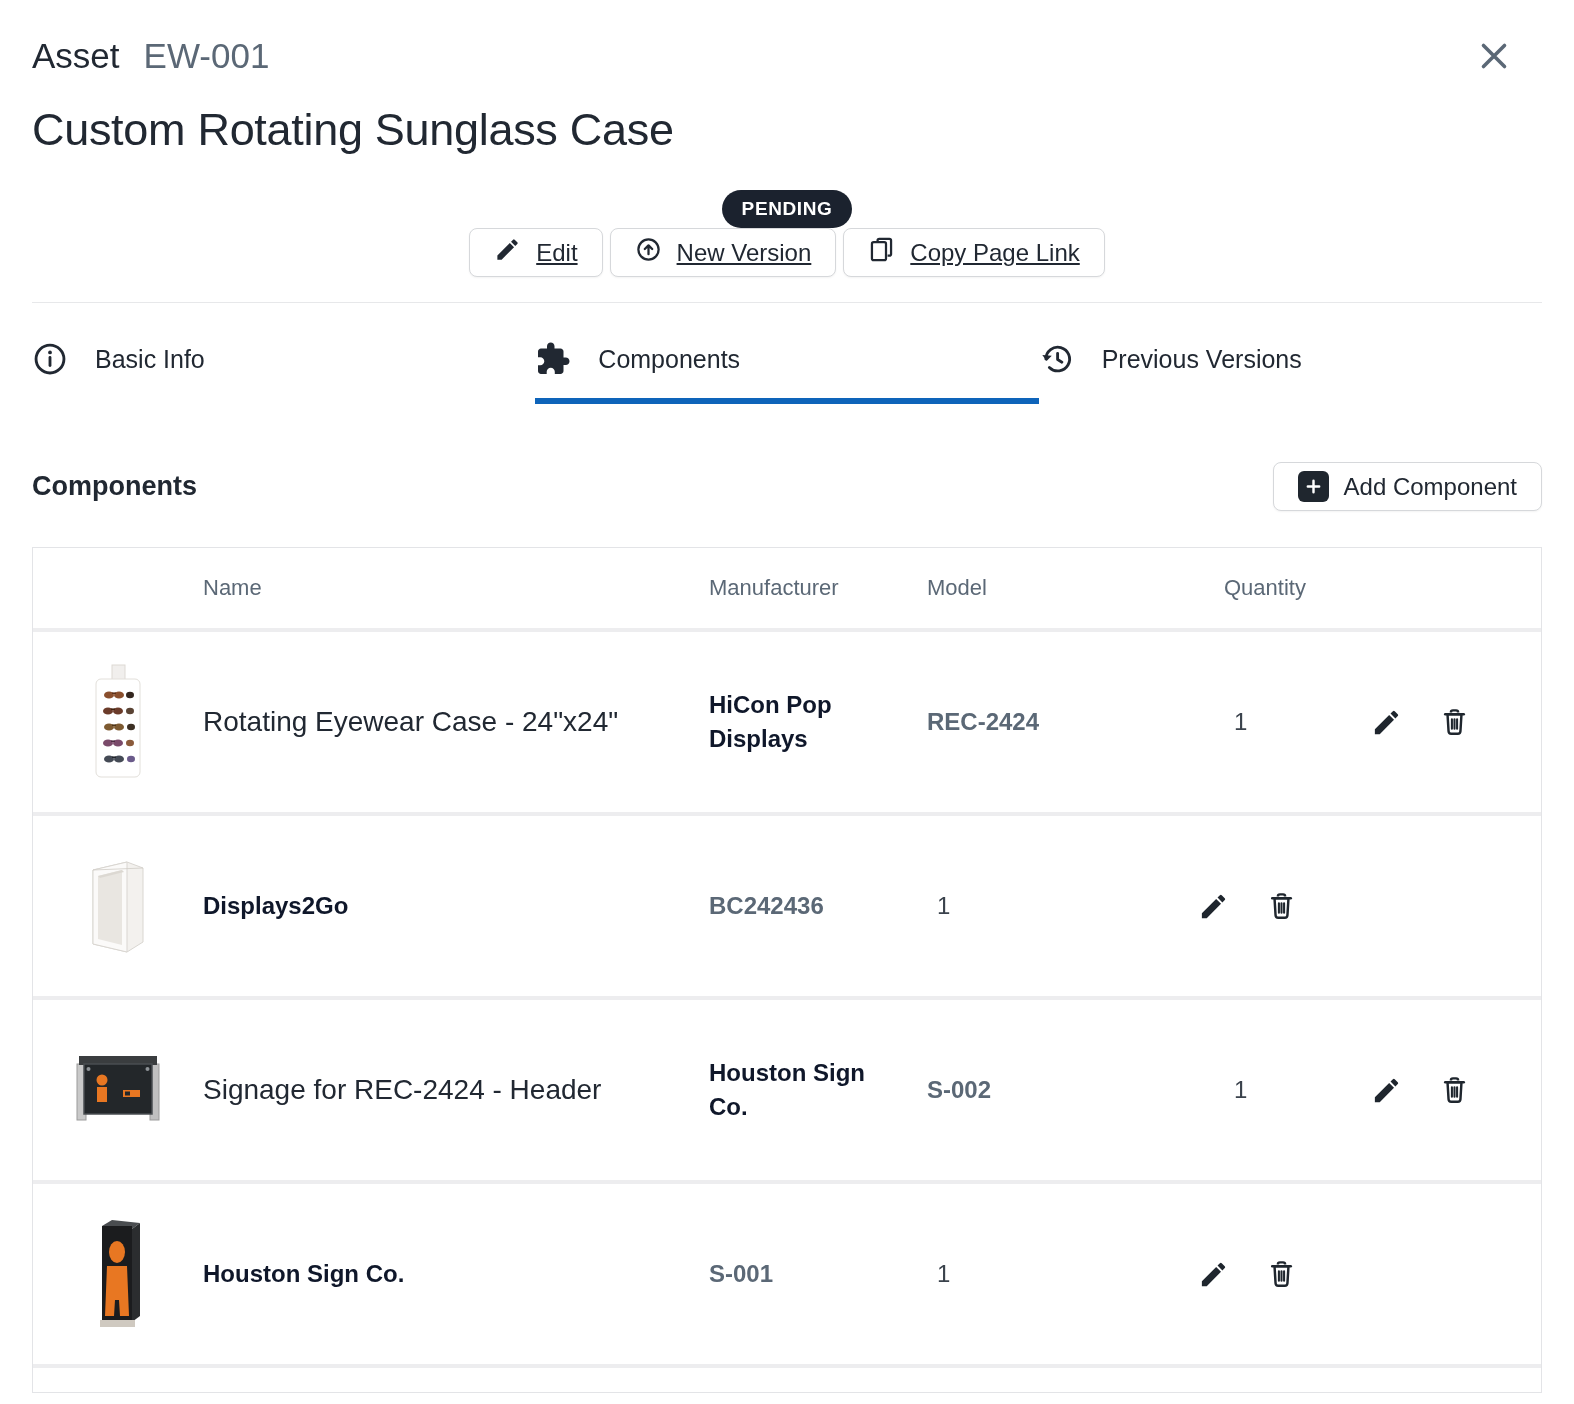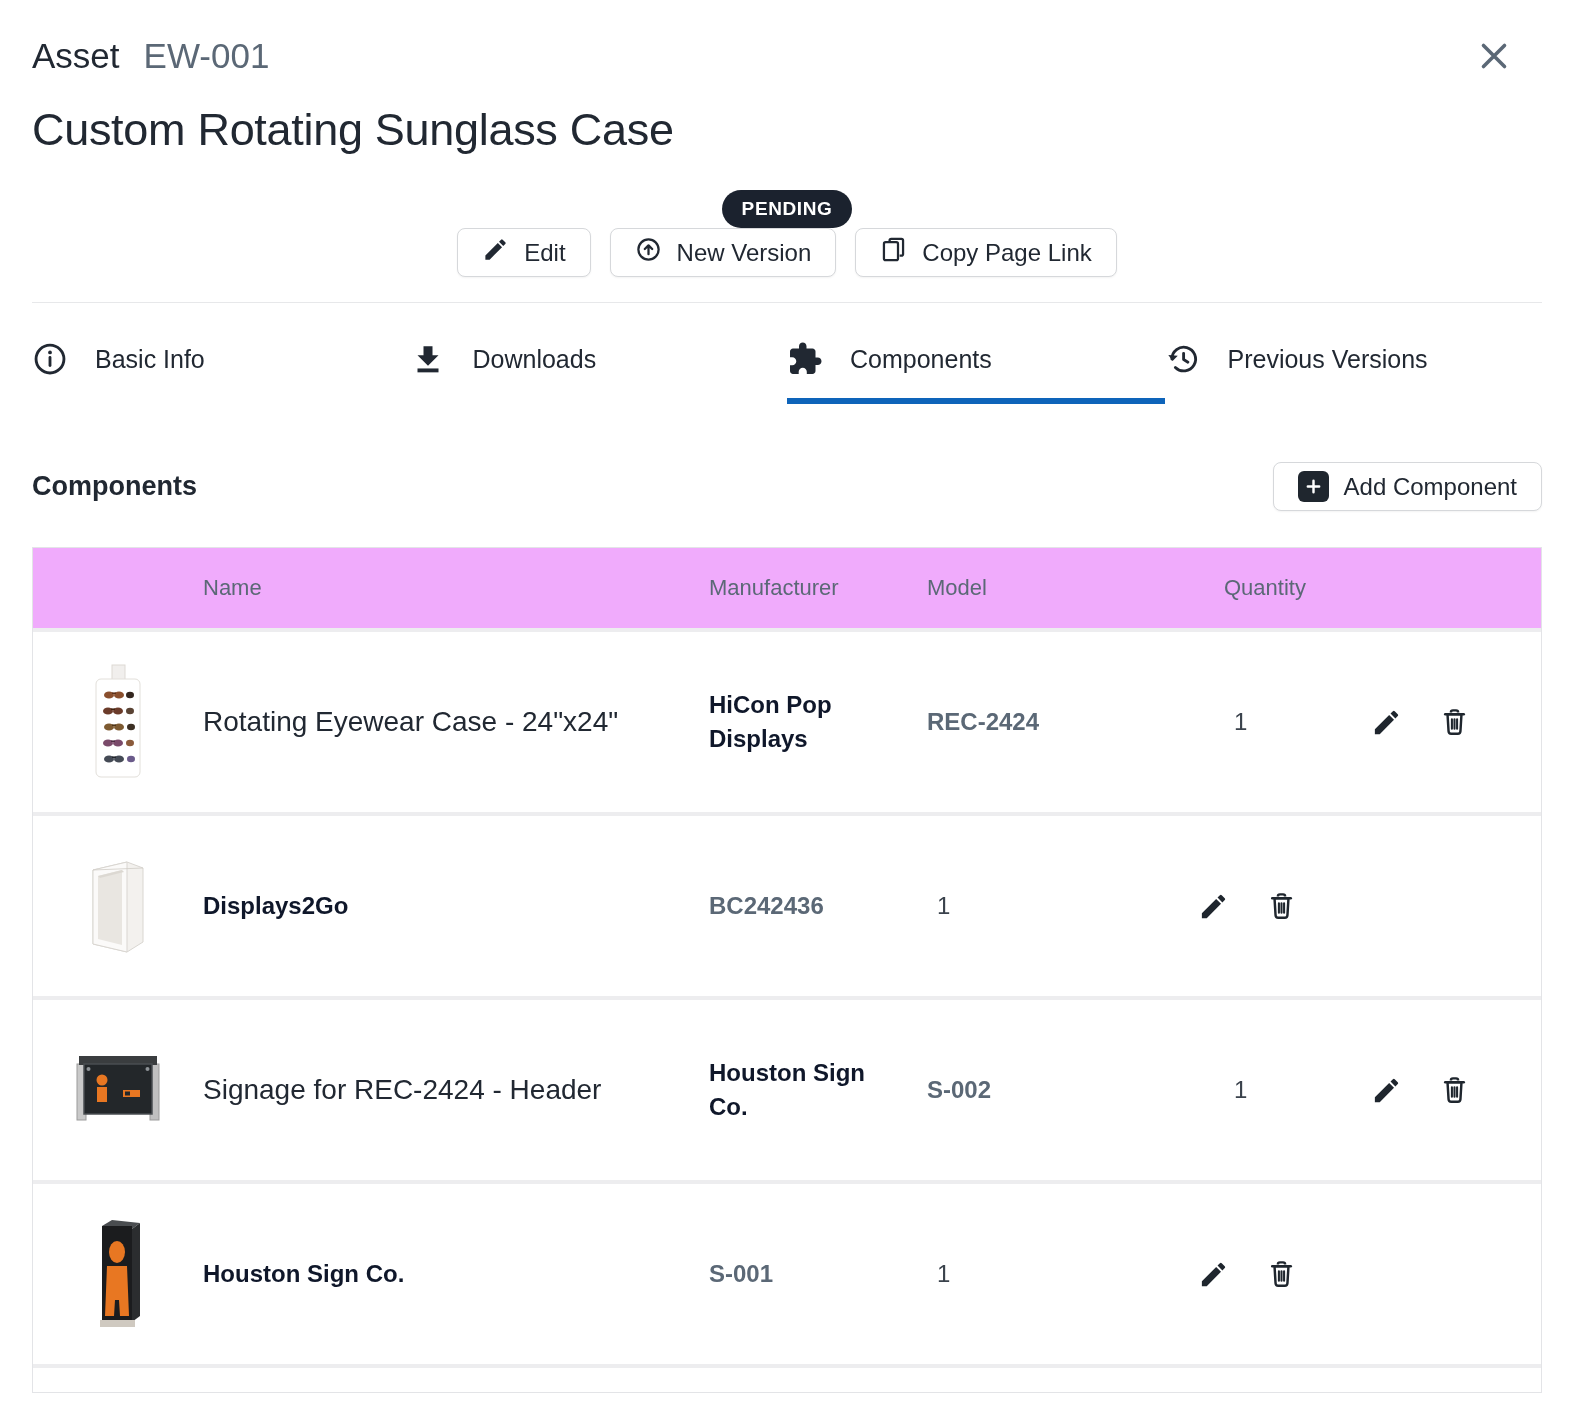--- a/index.html
+++ b/index.html
@@ -22,21 +22,21 @@
                background: none; border: none; cursor: pointer; padding: 0; }
   .close-btn svg { width: 36px; height: 36px; display: block; }
 
   .page-title { font-size: 45px; font-weight: 500; letter-spacing: -0.3px; margin-top: 26px; line-height: 52px; }
 
   .badge-actions-row { display: flex; justify-content: space-between; align-items: center; margin-top: 34px; flex-direction: column; }
   .status-badge {
     background: #1b222e; color: #ffffff; font-size: 19px; font-weight: 700;
     letter-spacing: 0.6px; padding: 8px 20px; border-radius: 24px; display: inline-block;
   }
-  .actions { display: flex; gap: 19px; }
+  .actions { display: flex; gap: 7px; text-decoration: underline; }
   .btn {
     display: inline-flex; align-items: center; gap: 15px;
     background: #fff; border: 1px solid #d6d8db; border-radius: 8px;
     height: 49px; padding: 0 24px; font-size: 24px; font-weight: 500; color: #212832;
     font-family: inherit; cursor: pointer; box-shadow: 0 1px 2px rgba(0,0,0,0.05);
   }
   .btn svg { width: 27px; height: 27px; flex: none; }
 
   .divider { border: none; border-top: 1px solid #e7e8ea; margin-top: 25px; }
 
@@ -53,21 +53,21 @@
   .section-row { display: flex; justify-content: space-between; align-items: center; margin-top: 58px; }
   .section-heading { font-size: 27px; font-weight: 700; }
   .plus-box { width: 31px; height: 31px; background: #1f262e; border-radius: 6px; color: #fff;
               display: inline-flex; align-items: center; justify-content: center; flex: none; }
   .plus-box svg { width: 21px; height: 21px; }
 
   
   .components-table { margin-top: 36px; border: 1px solid #e3e4e7; background: #ededef;
                       display: flex; flex-direction: column; gap: 4px; }
   .t-grid { display: grid; grid-template-columns: 170px 506px 218px 297px 147px 1fr; align-items: center; }
-  .thead { background: #f0abfc; height: 80px; color: #5b6876; font-size: 22px; font-weight: 500; }
+  .thead { background: #ffffff; height: 80px; color: #5b6876; font-size: 22px; font-weight: 500; }
   .trow { background: #ffffff; min-height: 180px; }
   .cell-name { font-size: 28px; color: #212832; padding-right: 44px; line-height: 1.35; }
   .cell-mfr { font-size: 24px; font-weight: 700; color: #0f172a; padding-right: 34px; line-height: 1.4; }
   .cell-model { font-size: 24px; font-weight: 700; color: #5b6876; padding-right: 20px; }
   .cell-qty { font-size: 24px; font-weight: 500; color: #3a424c; padding-left: 10px; }
   .cell-actions { display: flex; gap: 37px; justify-content: flex-end; padding-right: 74px; }
   .icon-btn { background: none; border: none; padding: 0; cursor: pointer; color: #1f262e; }
   .icon-btn svg { width: 31px; height: 31px; display: block; }
   .cell-img { display: flex; justify-content: center; align-items: center; }
   .trow-partial { background: #ffffff; height: 24px; }
@@ -132,29 +132,20 @@
     <button class="tab">
       <span class="tab-icon">
         <svg viewBox="0 0 24 24" fill="none" stroke="currentColor" stroke-width="1.9">
             <circle cx="12" cy="12" r="9.3"></circle>
             <path stroke-linecap="round" d="M12 11v5.4"></path>
             <circle cx="12" cy="7.6" r="1.25" fill="currentColor" stroke="none"></circle>
           </svg>
       </span>
       <span class="tab-label">Basic Info</span>
     </button>
-    <button class="tab">
-      <span class="tab-icon">
-        <svg viewBox="0 0 24 24" fill="currentColor">
-            <path d="M19 9.5h-4v-6H9v6H5l7 7 7-7z"></path>
-            <rect x="5" y="18.3" width="14" height="2.6"></rect>
-          </svg>
-      </span>
-      <span class="tab-label">Downloads</span>
-    </button>
     <button class="tab active">
       <span class="tab-icon">
         <svg viewBox="0 0 24 24" fill="currentColor">
             <path d="M20.5 11H19V7c0-1.1-.9-2-2-2h-4V3.5C13 2.12 11.88 1 10.5 1S8 2.12 8 3.5V5H4c-1.1 0-1.99.9-1.99 2v3.8H3.5c1.49 0 2.7 1.21 2.7 2.7s-1.21 2.7-2.7 2.7H2V20c0 1.1.9 2 2 2h3.8v-1.5c0-1.49 1.21-2.7 2.7-2.7 1.49 0 2.7 1.21 2.7 2.7V22H17c1.1 0 2-.9 2-2v-4h1.5c1.38 0 2.5-1.12 2.5-2.5S21.88 11 20.5 11z"></path>
           </svg>
       </span>
       <span class="tab-label">Components</span>
     </button>
     <button class="tab">
       <span class="tab-icon">

